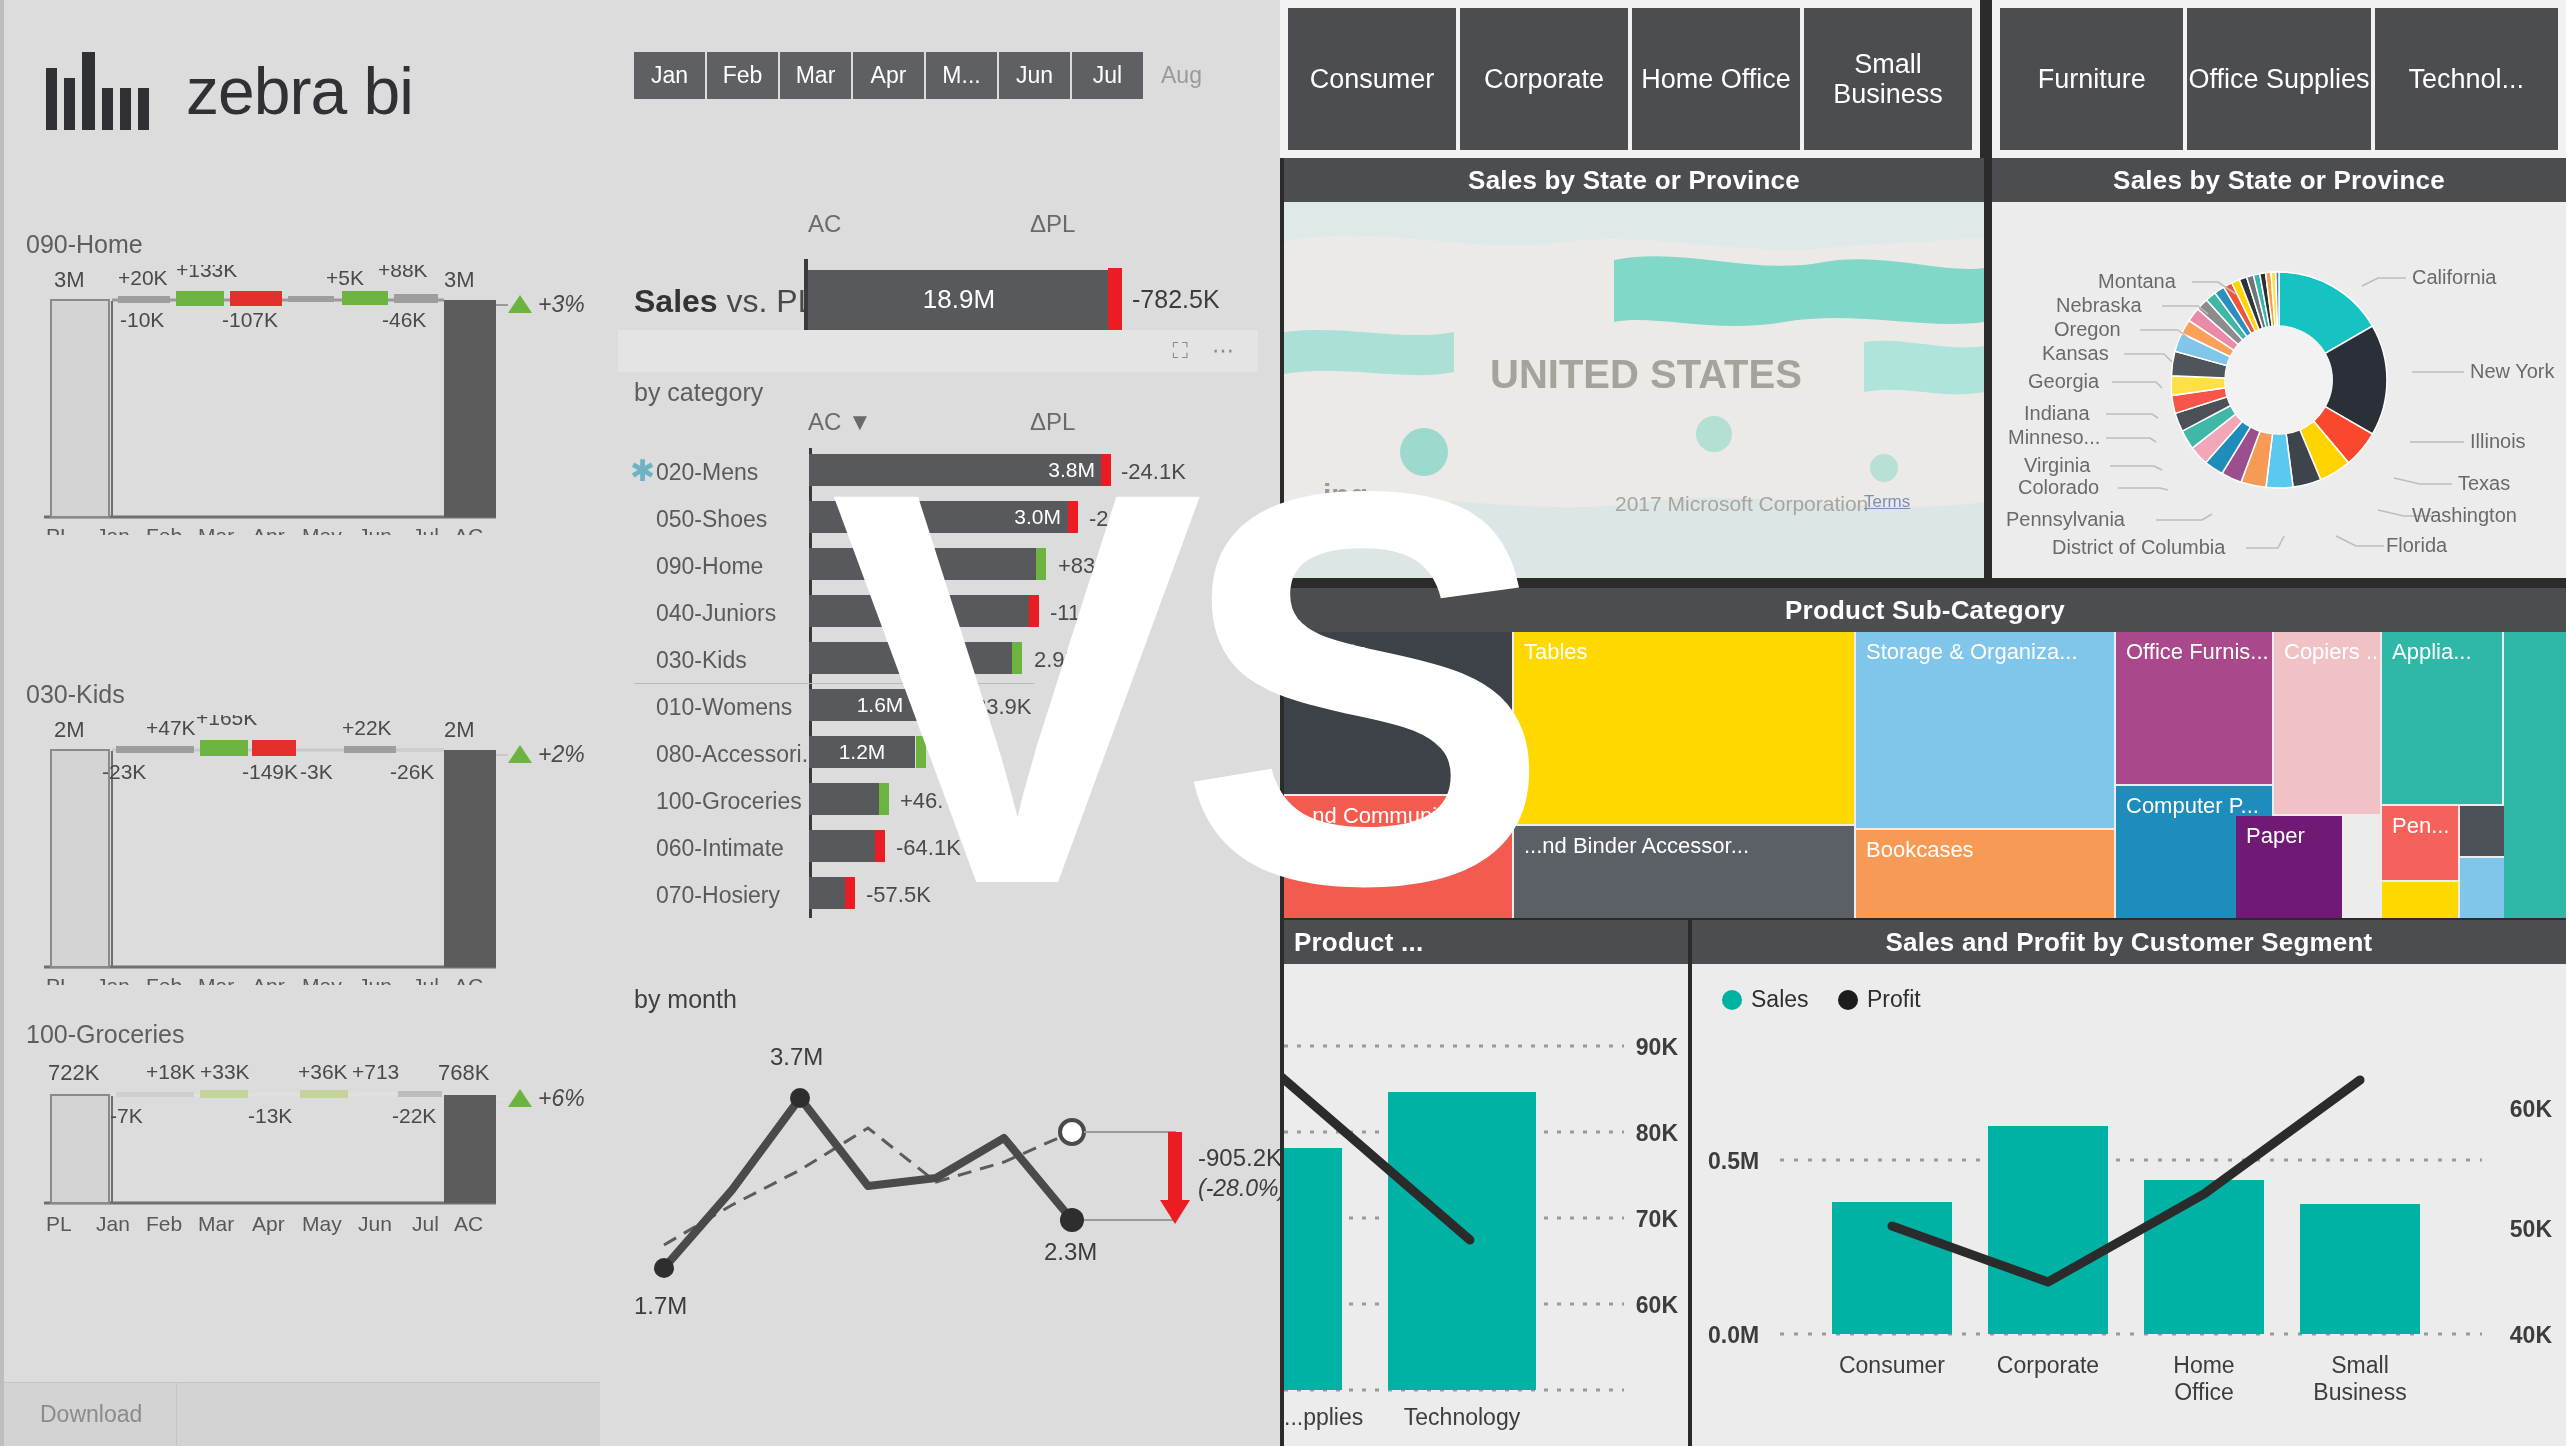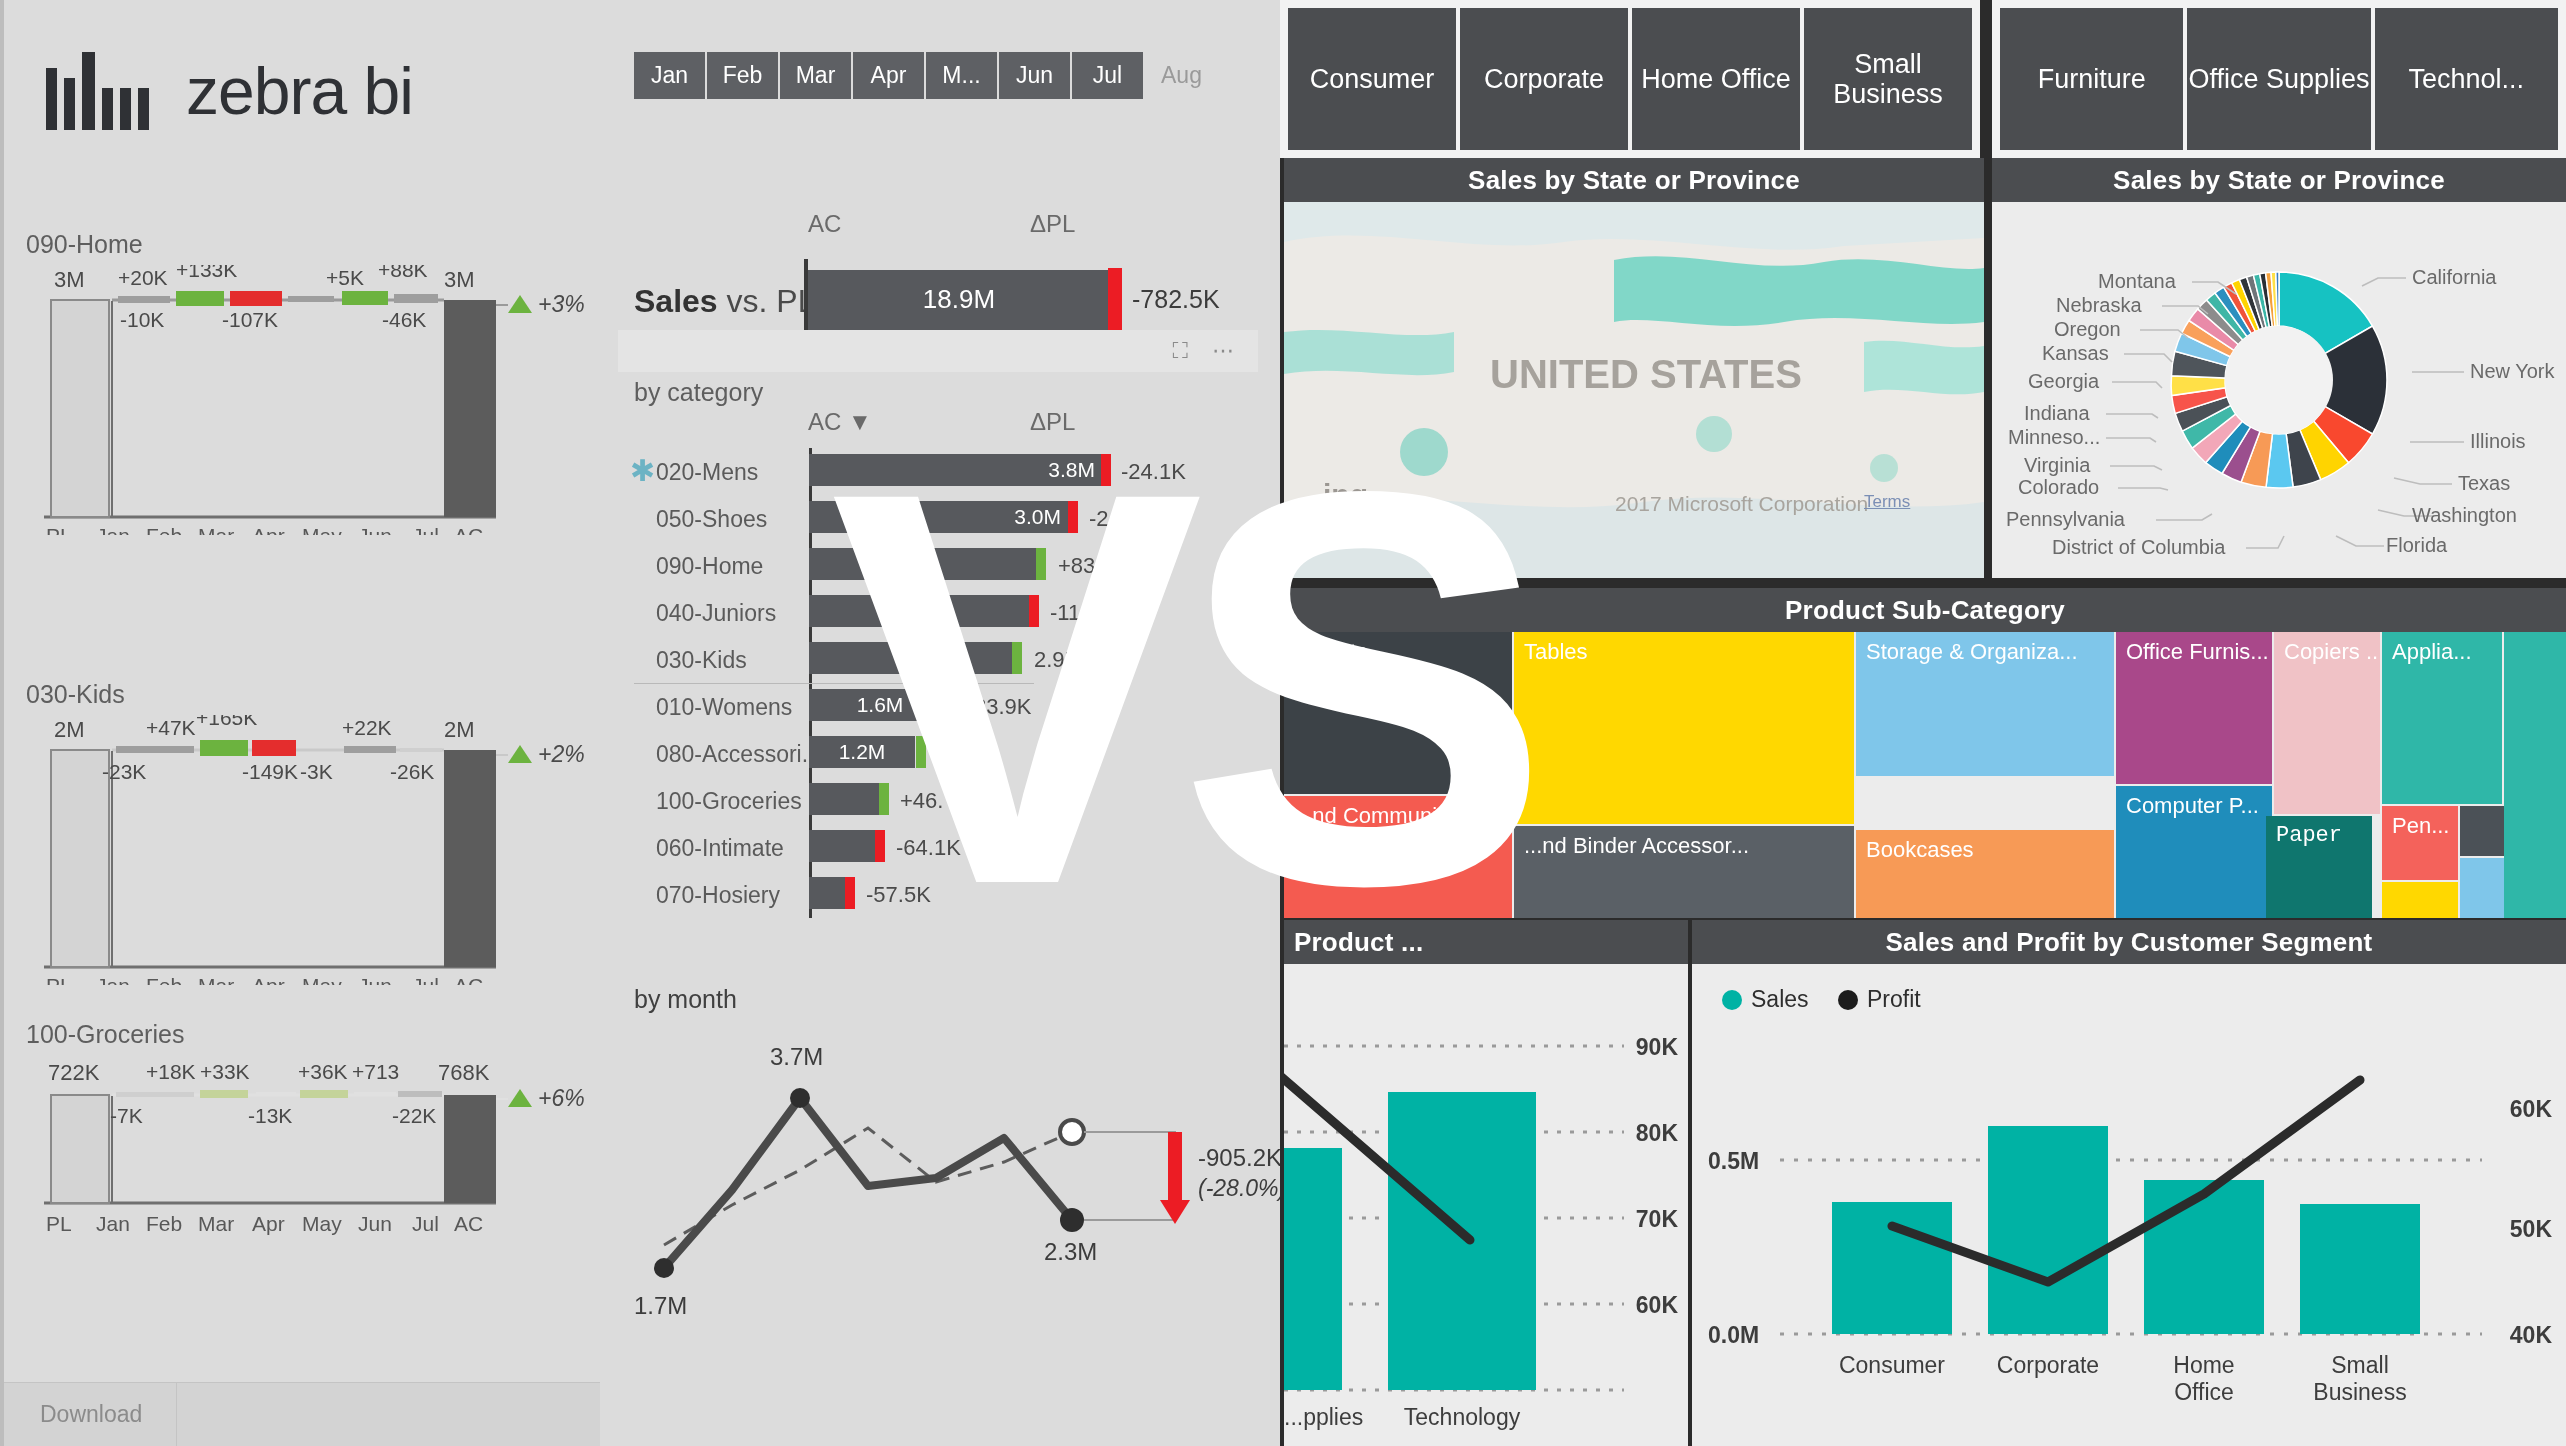--- a/index.html
+++ b/index.html
@@ -564,36 +564,36 @@
           </div>
         <div class="tm-cell" style="left:0;    top:164px; width:228px; height:122px; background:#f45b50;">
             <span>...nd Communication</span>
           </div>
         <div class="tm-cell" style="left:230px; top:0;   width:340px; height:192px; background:#ffd800;">
             <span style="color:#ffffff;">Tables</span>
           </div>
         <div class="tm-cell" style="left:230px; top:194px; width:340px; height:92px; background:#5a6066;">
             <span>...nd Binder Accessor...</span>
           </div>
-        <div class="tm-cell" style="left:572px; top:0;   width:258px; height:144px; background:#7fc6ea;">
+        <div class="tm-cell" style="left:572px; top:0;   width:258px; height:196px; background:#7fc6ea;">
             <span>Storage &amp; Organiza...</span>
           </div>
         <div class="tm-cell" style="left:572px; top:198px; width:258px; height:88px; background:#f79a56;">
             <span>Bookcases</span>
           </div>
         <div class="tm-cell" style="left:832px; top:0;   width:156px; height:152px; background:#a9488a;">
             <span>Office Furnis...</span>
           </div>
         <div class="tm-cell" style="left:832px; top:154px; width:156px; height:132px; background:#1f8dbb;">
             <span>Computer P...</span>
           </div>
         <div class="tm-cell" style="left:990px; top:0;   width:106px; height:182px; background:#f0c2c6;">
             <span>Copiers ...</span>
           </div>
-        <div class="tm-cell" style="left:982px; top:184px; width:106px; height:102px; background:#0f766e;font-family:Liberation Mono, monospace;">
+        <div class="tm-cell" style="left:952px; top:184px; width:106px; height:102px; background:#701a75;">
             <span>Paper</span>
           </div>
         <div class="tm-cell" style="left:1098px; top:0;  width:120px; height:172px; background:#2fb7a8;">
             <span>Applia...</span>
           </div>
         <div class="tm-cell" style="left:1098px; top:174px; width:76px; height:74px; background:#f4625b;">
             <span>Pen...</span>
           </div>
         <div class="tm-cell" style="left:1098px; top:250px; width:76px; height:36px; background:#ffd800;"></div>
         <div class="tm-cell" style="left:1176px; top:174px; width:48px; height:50px; background:#4b5157;"></div>

